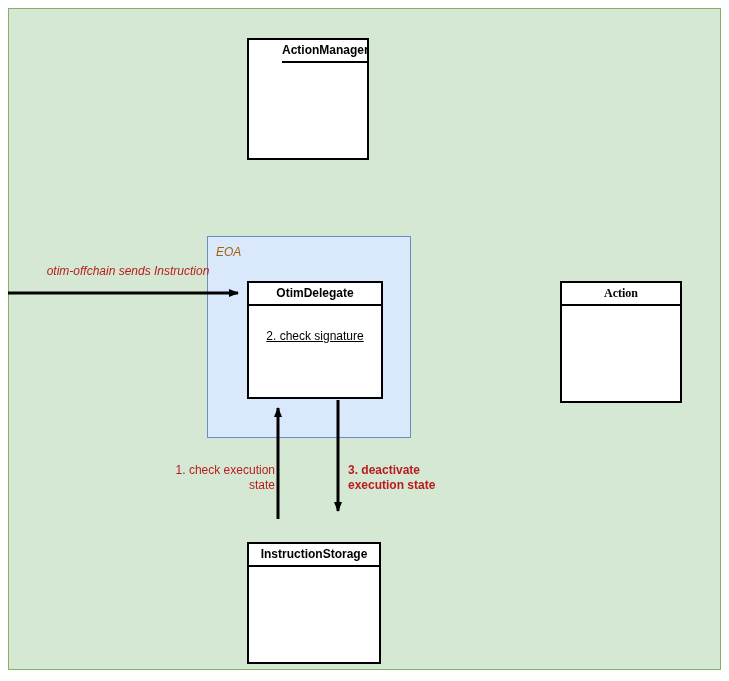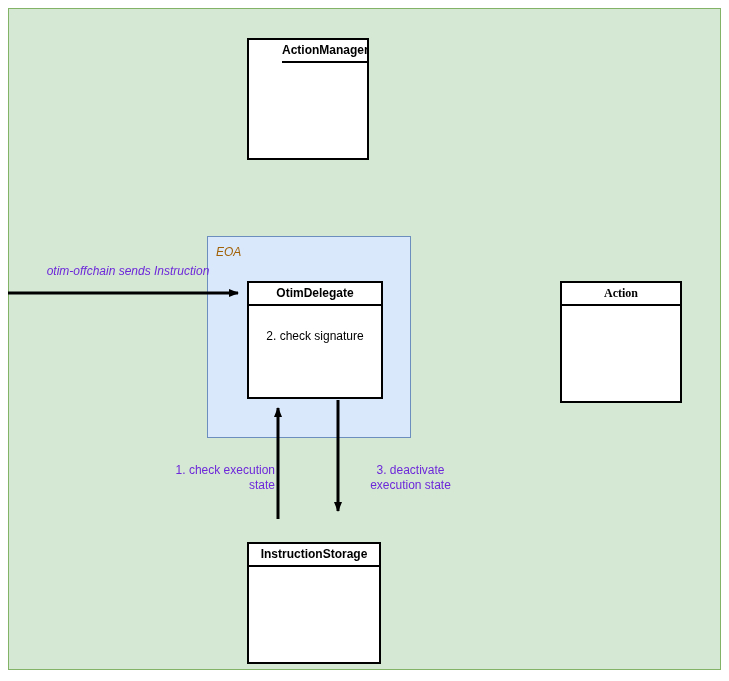--- a/index.html
+++ b/index.html
@@ -82,41 +82,42 @@
   }
   .uml-body-text {
     position: absolute;
     left: 0;
     right: 0;
     top: 23px;
     text-align: center;
     font-size: 12px;
     color: #000000;
     line-height: 14px;
+    text-decoration: underline;
   }
 
   #box-action-manager { left: 247px; top: 38px;  width: 122px; height: 122px; padding-left: 33px; }
   #box-otim-delegate  { left: 247px; top: 281px; width: 136px; height: 118px; }
   #box-instr-storage  { left: 247px; top: 520px; width: 134px; height: 122px; margin-top: 22px; }
   #box-action         { left: 560px; top: 281px; width: 122px; height: 122px; font-family: Liberation Serif, serif; }
 
   
   #edges {
     position: absolute;
     left: 0; top: 0;
     width: 729px;
     height: 681px;
     pointer-events: none;
   }
 
   
   .edge-label {
     position: absolute;
     font-size: 12px;
-    color: #6d28d9;
+    color: #b91c1c;
     line-height: 15px;
     white-space: pre-line;
   }
   #label-instruction {
     left: 28px;
     top: 264px;
     width: 200px;
     text-align: center;
     font-style: italic;
     font-weight: normal;
@@ -124,21 +125,21 @@
   #label-check-exec {
     left: 150px;
     top: 463px;
     width: 125px;
     text-align: right;
   }
   #label-deactivate {
     left: 348px;
     top: 463px;
     width: 125px;
-    text-align: center;
+    font-weight: bold;
   }
 </style>
 </head>
 <body>
 
 <div id="canvas">
 
   <div class="swimlane-green"></div>
 
   <div class="swimlane-blue">

